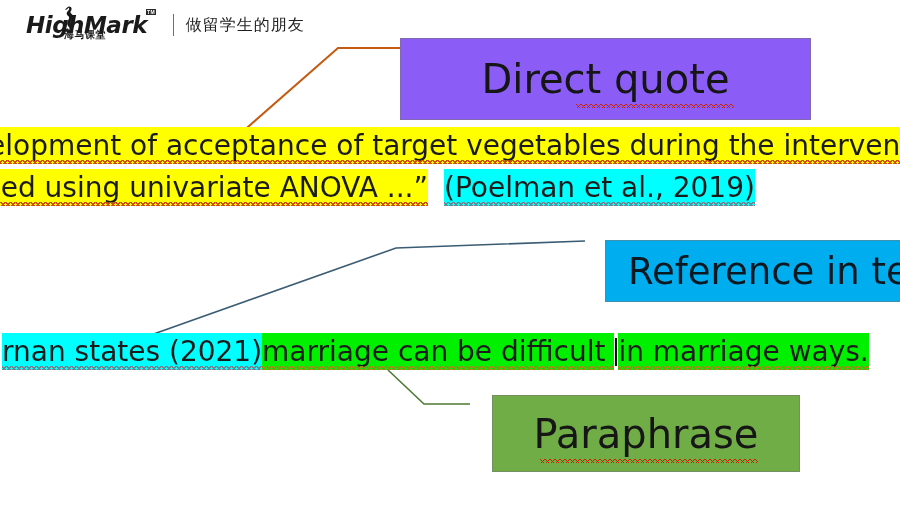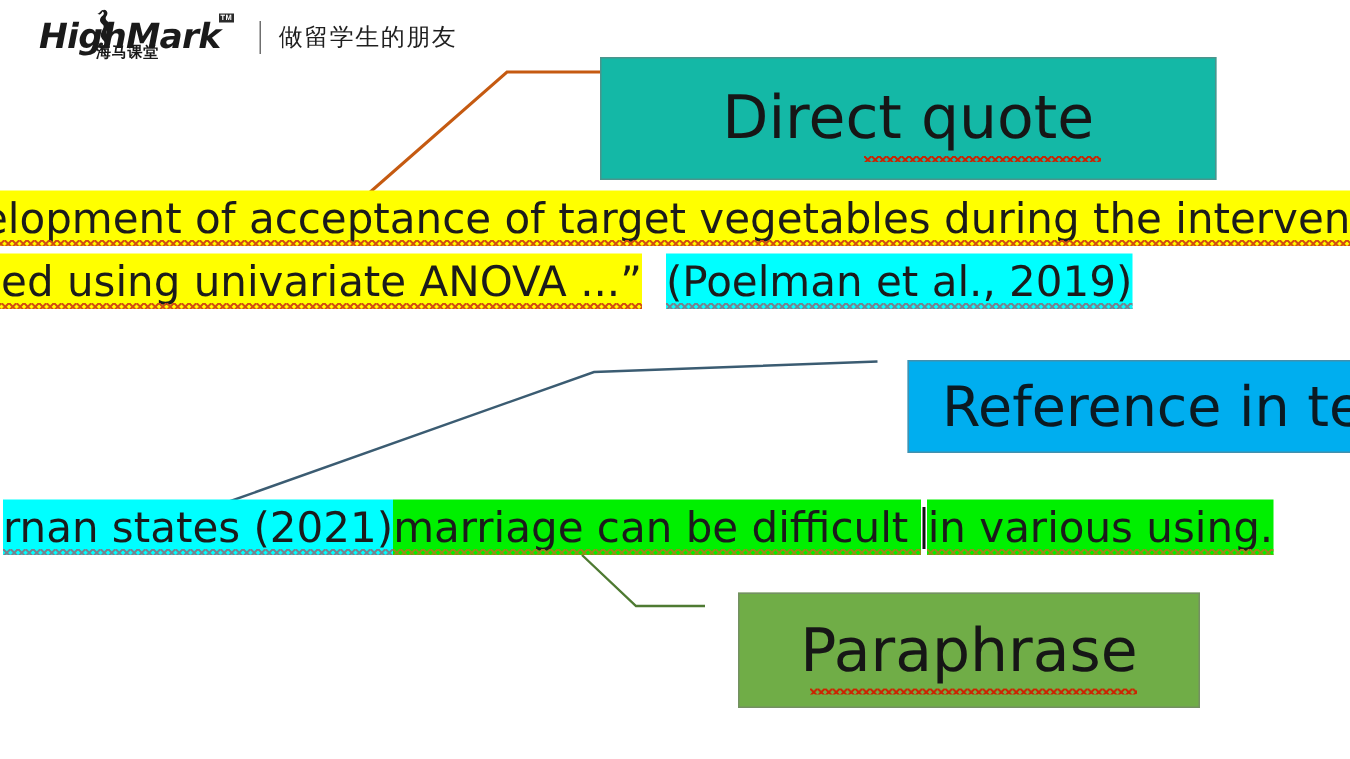--- a/index.html
+++ b/index.html
@@ -120,21 +120,21 @@
   .callout-label.spell-full::after {
     left: 3%;
     right: 0%;
   }
 
   #box-direct-quote {
     left: 400px;
     top: 38px;
     width: 411px;
     height: 82px;
-    background: #14b8a6;
+    background: #8b5cf6;
   }
   #box-reference {
     left: 605px;
     top: 240px;
     width: 303px;
     height: 62px;
     background: #00AEEF;
     justify-content: flex-start;
     padding-left: 22px;
   }
@@ -247,21 +247,21 @@
 
   <div class="doc-line" id="line-quote-1">
     <span class="hl hl-yellow wavy">elopment of acceptance of target vegetables during the intervention w</span>
   </div>
 
   <div class="doc-line" id="line-quote-2">
     <span class="hl hl-yellow wavy">zed using univariate ANOVA ...”</span><span class="hl hl-cyan wavy wavy-gray">(Poelman et al., 2019)</span>
   </div>
 
   <div class="doc-line" id="line-para-1">
-    <span class="hl hl-cyan wavy wavy-gray">rnan states (2021)</span><span class="hl hl-green wavy wavy-olive">marriage can be difficult </span><span class="caret"></span><span class="hl hl-green wavy wavy-olive">in various using.</span>
+    <span class="hl hl-cyan wavy wavy-gray">rnan states (2021)</span><span class="hl hl-green wavy wavy-olive">marriage can be difficult </span><span class="caret"></span><span class="hl hl-green wavy wavy-olive">in marriage ways.</span>
   </div>
 
   <div class="callout" id="box-direct-quote">
     <span class="callout-label spell">Direct quote</span>
   </div>
 
   <div class="callout" id="box-reference">
     <span class="callout-label">Reference in te</span>
   </div>
 

